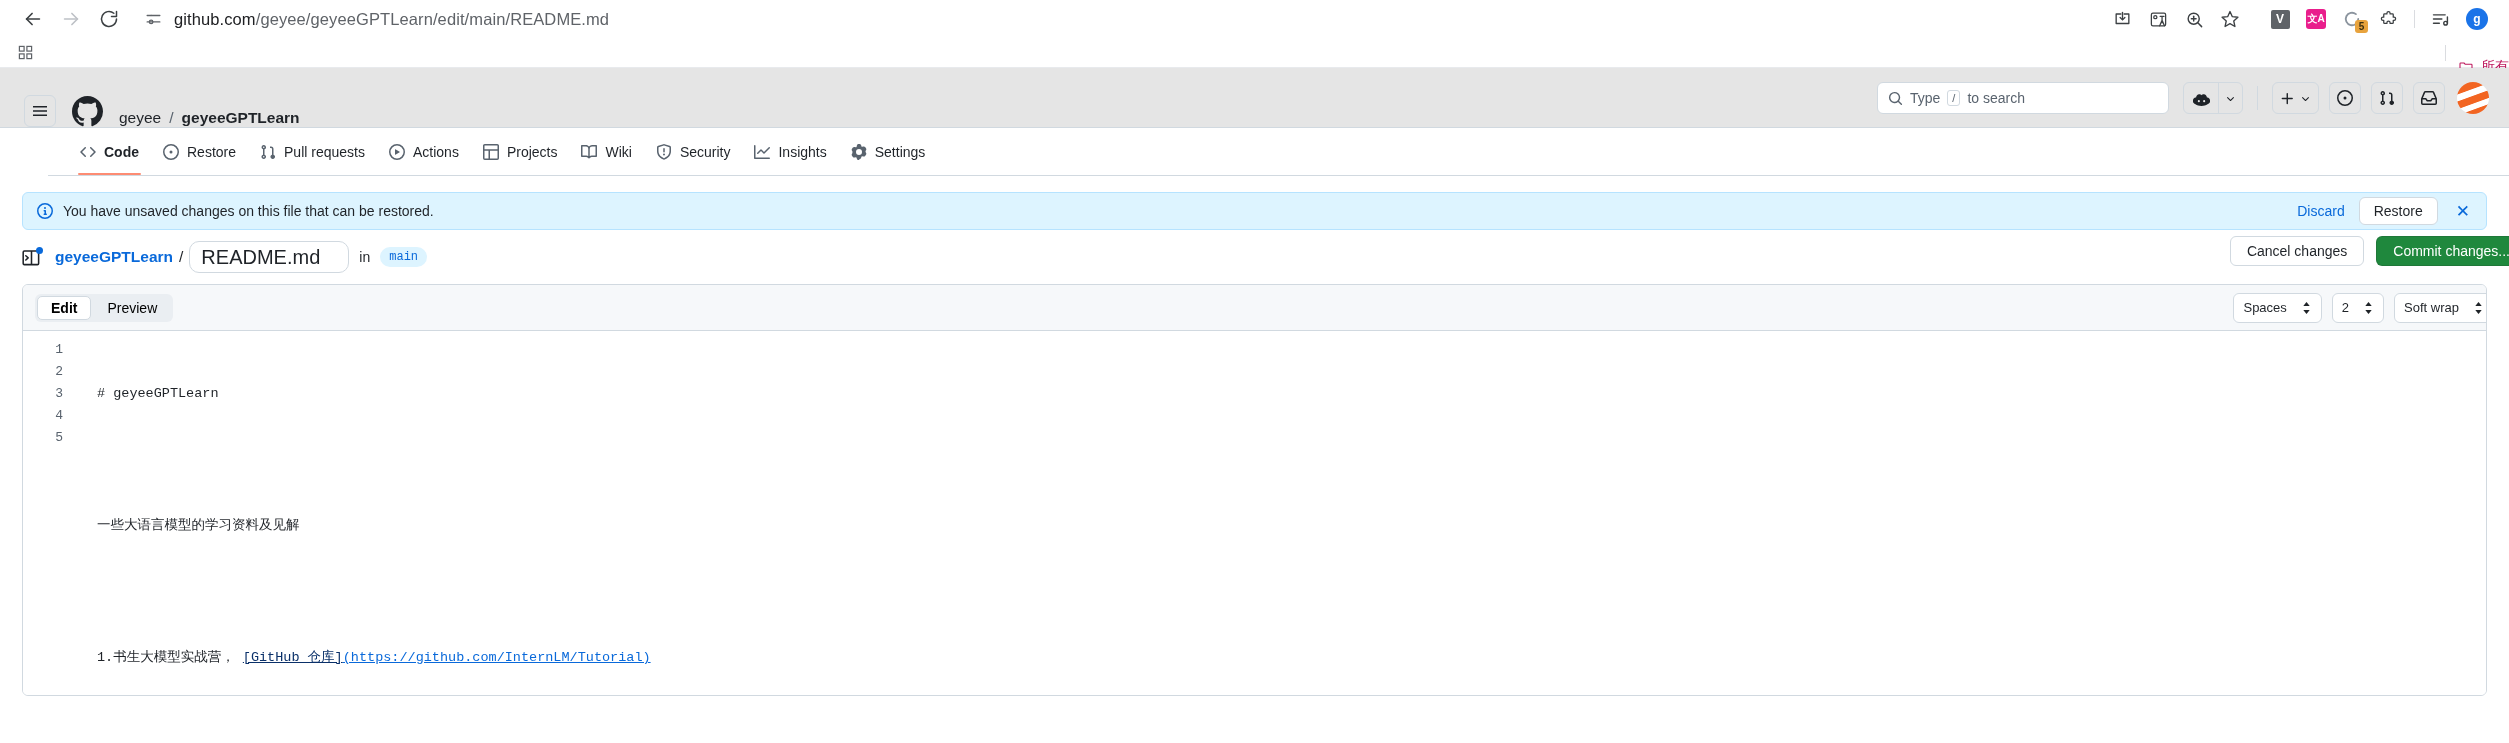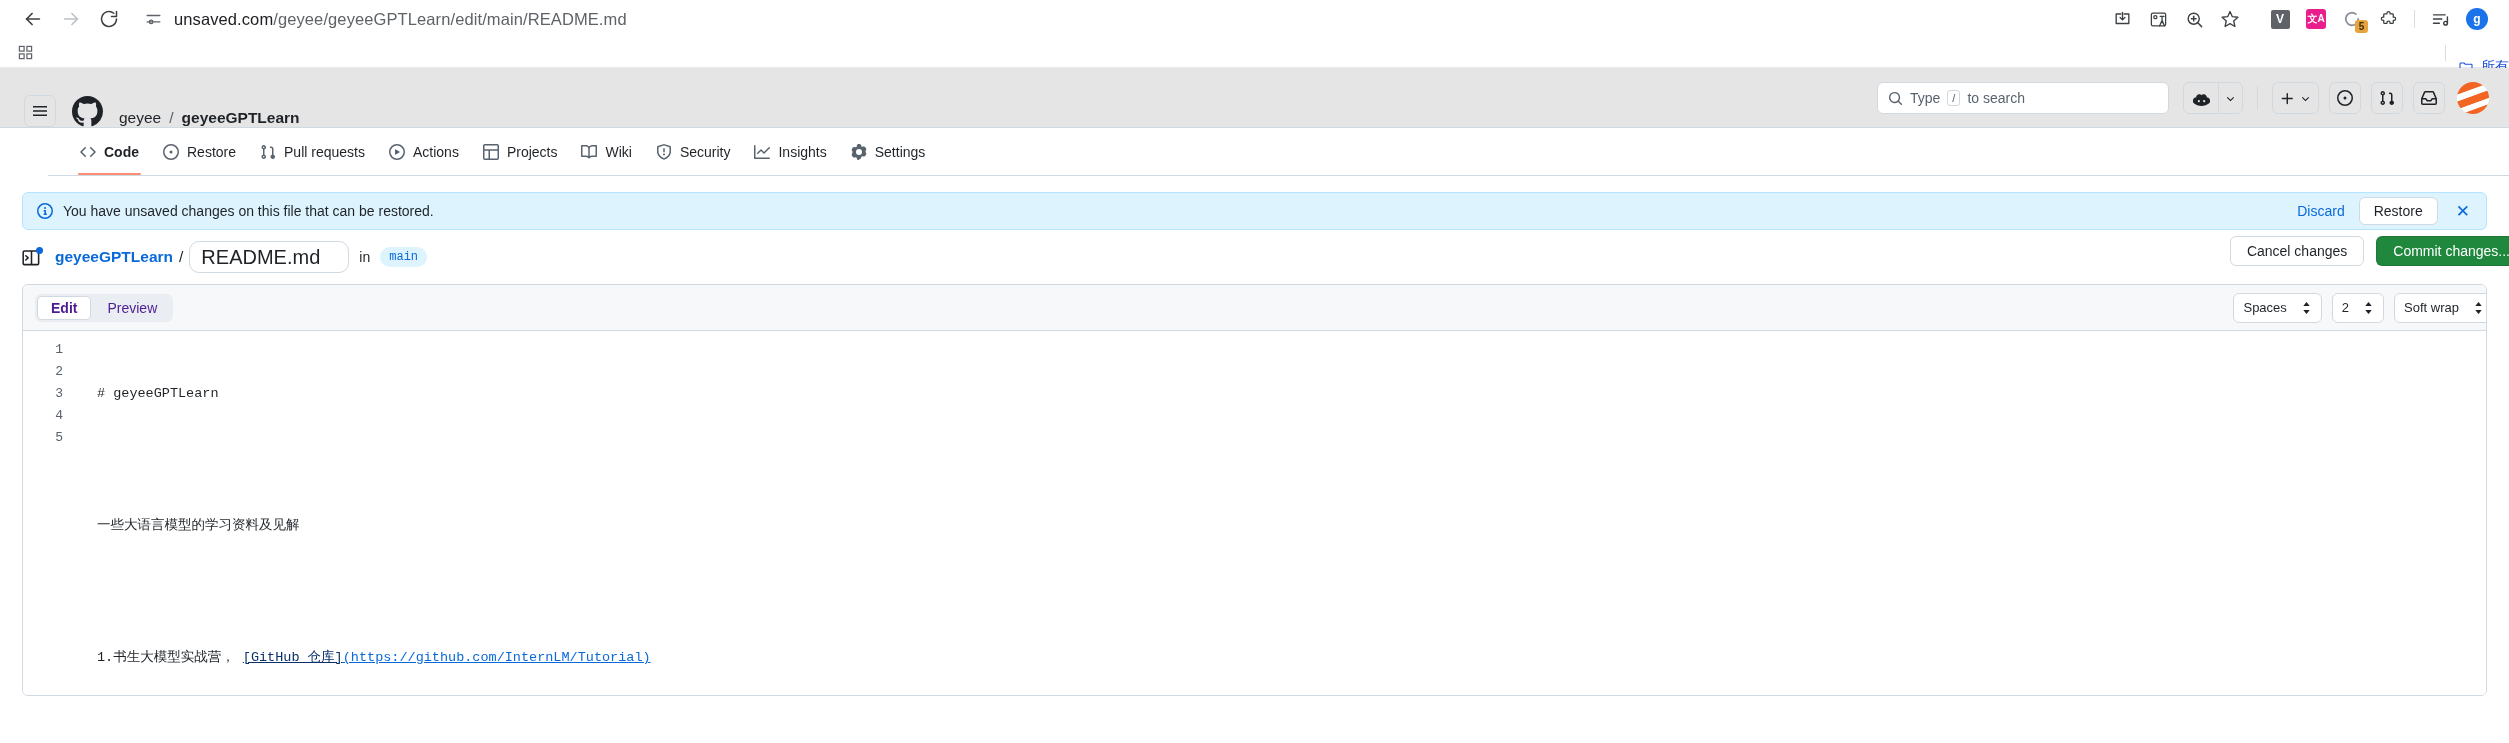--- a/index.html
+++ b/index.html
@@ -112,21 +112,21 @@
     color: #5f6368;
   }
   .bm-right {
     position: absolute;
     right: 0; top: 0; height: 30px;
     display: flex; align-items: center;
   }
   .bm-sep { width: 1px; height: 16px; background: #dadce0; margin-right: 12px; }
   .bm-folder {
     display: flex; align-items: center; gap: 7px;
-    color: #1d4ed8; font-size: 14px;
+    color: #be185d; font-size: 14px;
     white-space: nowrap;
     margin-top: 28px;
   }
 
   
   .gh-header {
     height: 60px;
     background: #e5e5e5;
     border-bottom: 1px solid #d1d9e0;
     display: flex;
@@ -378,21 +378,21 @@
     display: flex;
     background: #eaeef2;
     border-radius: 6px;
     padding: 2px;
     gap: 2px;
   }
   .seg-item {
     padding: 4px 14px;
     font-size: 14px;
     border-radius: 5px;
-    color: #4c1d95;
+    color: #000000;
   }
   .seg-item.active {
     background: #ffffff;
     font-weight: bold;
     border: 1px solid #d1d9e0;
     padding: 3px 13px;
   }
   .toolbar-right {
     position: absolute; right: 12px; top: 0; bottom: 0;
     display: flex; align-items: center; gap: 10px;
@@ -464,21 +464,21 @@
       </svg>
   </div>
   <div class="site-info">
     <svg width="19" height="19" viewBox="0 0 24 24" fill="none" stroke="currentColor" stroke-width="1.7" stroke-linecap="round">
         <line x1="4" y1="7" x2="20" y2="7"></line>
         <line x1="4" y1="15" x2="20" y2="15"></line>
         <circle cx="9" cy="7" r="0.1"></circle>
         <circle cx="9" cy="15" r="2.2"></circle>
       </svg>
   </div>
-  <div class="url-text"><span>unsaved.com</span><span class="dim">/geyee/geyeeGPTLearn/edit/main/README.md</span></div>
+  <div class="url-text"><span>github.com</span><span class="dim">/geyee/geyeeGPTLearn/edit/main/README.md</span></div>
 
   <div class="chrome-actions">
     <div class="chrome-icon">
       <svg width="19" height="19" viewBox="0 0 24 24" fill="none" stroke="currentColor" stroke-width="1.7" stroke-linecap="round" stroke-linejoin="round">
           <path d="M4 5h6M4 5v12h16V5h-6"></path>
           <polyline points="12 3 12 12"></polyline>
           <polyline points="9 9.5 12 12.5 15 9.5"></polyline>
         </svg>
     </div>
     <div class="chrome-icon">

